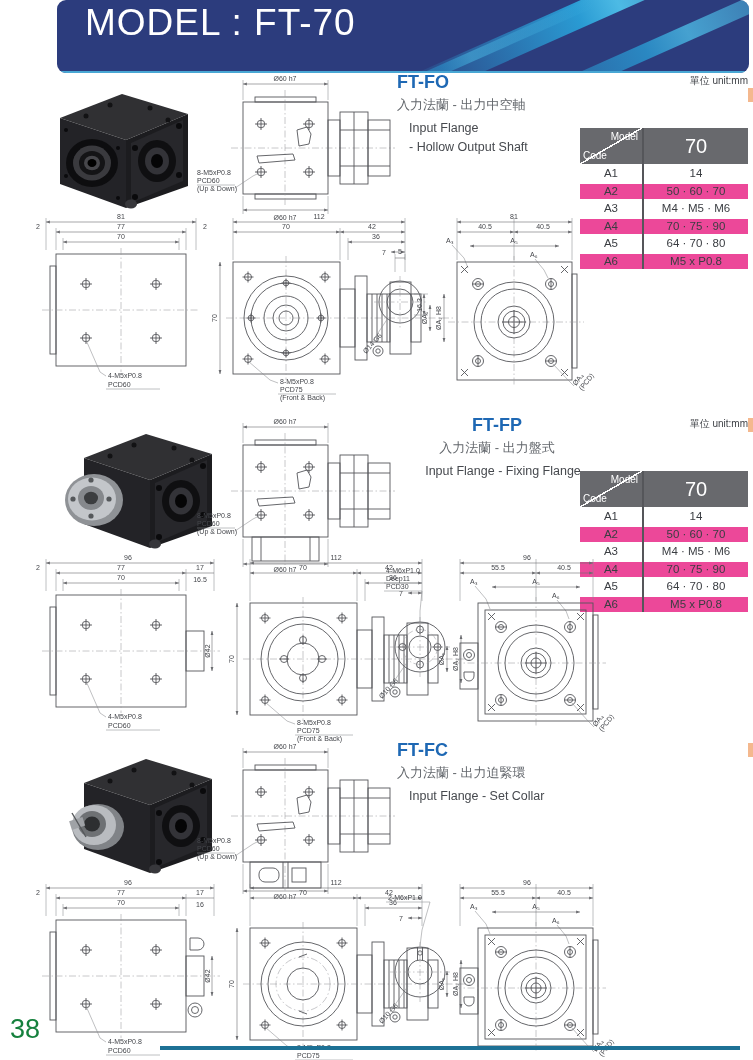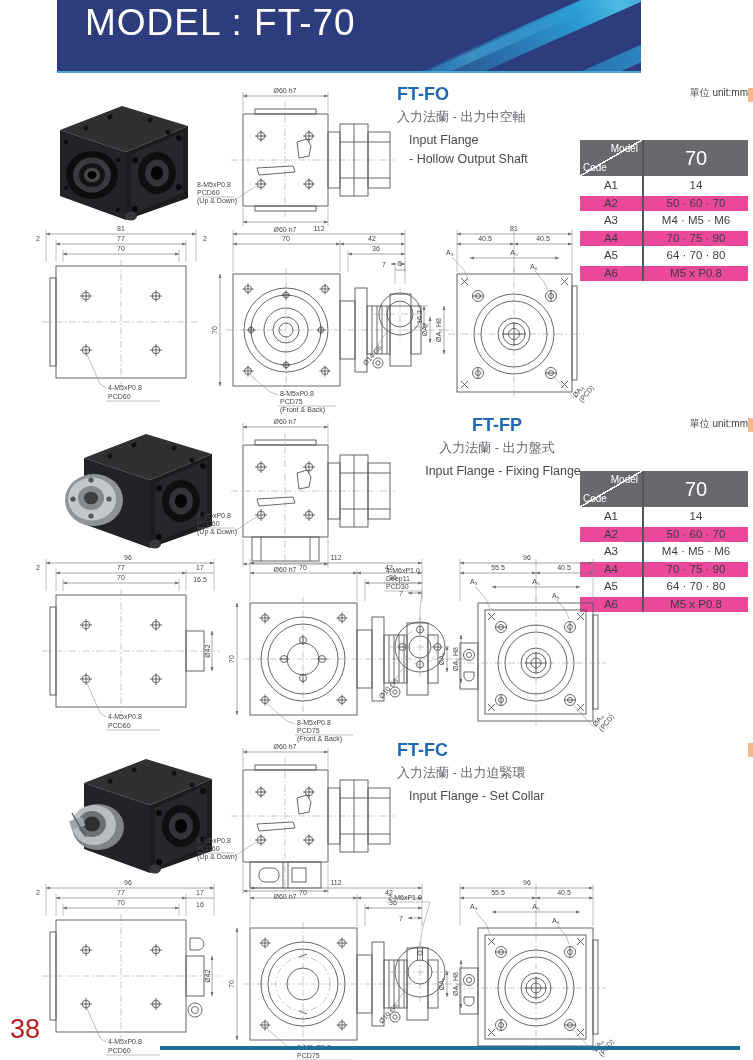--- a/index.html
+++ b/index.html
@@ -1,20 +1,20 @@
 <!DOCTYPE html>
 <html><head>
 <meta charset="utf-8">
 <style>
   html,body{margin:0;padding:0;background:#fff;}
   body{width:753px;height:1060px;position:relative;overflow:hidden;
        font-family:"Liberation Sans","DejaVu Sans",sans-serif;color:#333;}
   .abs{position:absolute;}
   
-  .hdr{left:57px;top:0;width:584px;height:73px;background:#2c3c7d;overflow:hidden;}
+  .hdr{left:57px;top:0;width:692px;height:73px;background:#2c3c7d;overflow:hidden;border-radius:9px;}
   .hdr .streak{position:absolute;background:linear-gradient(90deg,rgba(41,171,226,0) 0%,rgba(41,171,226,.85) 45%,rgba(80,200,240,.9) 55%,rgba(41,171,226,0) 100%);transform:rotate(-24deg);}
   .hdr .s1{width:420px;height:26px;left:330px;top:-6px;}
   .hdr .s2{width:460px;height:16px;left:380px;top:34px;opacity:.8;}
   .hdr .s3{width:300px;height:10px;left:250px;top:58px;opacity:.5;}
   .hdr-title{position:absolute;left:28px;top:2px;font-size:37px;color:#fff;letter-spacing:1px;}
   .hdr-ratio{position:absolute;left:31px;top:47px;font-size:15px;color:#fff;letter-spacing:.5px;}
   .hdr-underline{position:absolute;left:0;bottom:0;width:100%;height:2px;background:#49a7d4;}
   
   .sec-title{font-size:18px;font-weight:bold;color:#1e68b4;}
   .sec-zh{font-size:13px;color:#63676c;margin-top:3px;}
@@ -35,40 +35,40 @@
   .spec-table .row.blue .code,.spec-table .row.blue .val{background:#ec4899;}
   .spec-table .vline{position:absolute;left:62px;top:0;width:2px;height:100%;background:#55565a;}
   
   svg{display:block;}
   svg .ln{stroke:#55565a;stroke-width:.9;fill:none;}
   svg .th{stroke:#8a8b8f;stroke-width:.55;fill:none;}
   svg .cl{stroke:#9a9b9f;stroke-width:.55;fill:none;stroke-dasharray:7 2.5 1.5 2.5;}
   svg .dim{stroke:#6b6c70;stroke-width:.6;fill:none;}
   svg text{font-size:7px;fill:#44464b;stroke:none;}
   
-  .page-num{left:10px;top:1014px;font-size:27px;color:#b91c1c;}
+  .page-num{left:10px;top:1014px;font-size:27px;color:#15803d;}
   .foot-bar{left:160px;top:1046px;width:580px;height:4px;background:#1d7195;}
   .edge-mark{right:0;width:5px;height:14px;background:#f0a068;opacity:.75;}
 </style>
 </head>
 <body>
 
 <div class="abs hdr">
   <div class="streak s1"></div>
   <div class="streak s2"></div>
   <div class="streak s3"></div>
   <div class="hdr-title">MODEL : FT-70</div>
   <div class="hdr-underline"></div>
 </div>
 
 <div class="abs edge-mark" style="top:88px;"></div>
 <div class="abs edge-mark" style="top:418px;"></div>
 <div class="abs edge-mark" style="top:743px;"></div>
 
-<div class="abs" style="left:0;top:84px;width:634px;height:330px;">
+<div class="abs" style="left:0;top:72px;width:634px;height:330px;">
 
   <svg class="abs" style="left:30px;top:8px;" width="170" height="132" viewBox="0 0 170 132">
     <polygon points="30,38 92,14 158,34 96,60" fill="#303033"></polygon>
     <circle cx="56" cy="36" r="2.5" fill="#121214"></circle>
       <circle cx="80" cy="25" r="2.5" fill="#121214"></circle>
     <circle cx="120" cy="28" r="2.5" fill="#121214"></circle>
       <circle cx="138" cy="40" r="2.5" fill="#121214"></circle>
     <polygon points="30,38 96,60 96,128 30,104" fill="#232327"></polygon>
     <ellipse cx="62" cy="83" rx="26" ry="24" fill="#0d0d0f"></ellipse>
     <ellipse cx="62" cy="83" rx="19" ry="17.5" fill="#3a3a3e"></ellipse>

